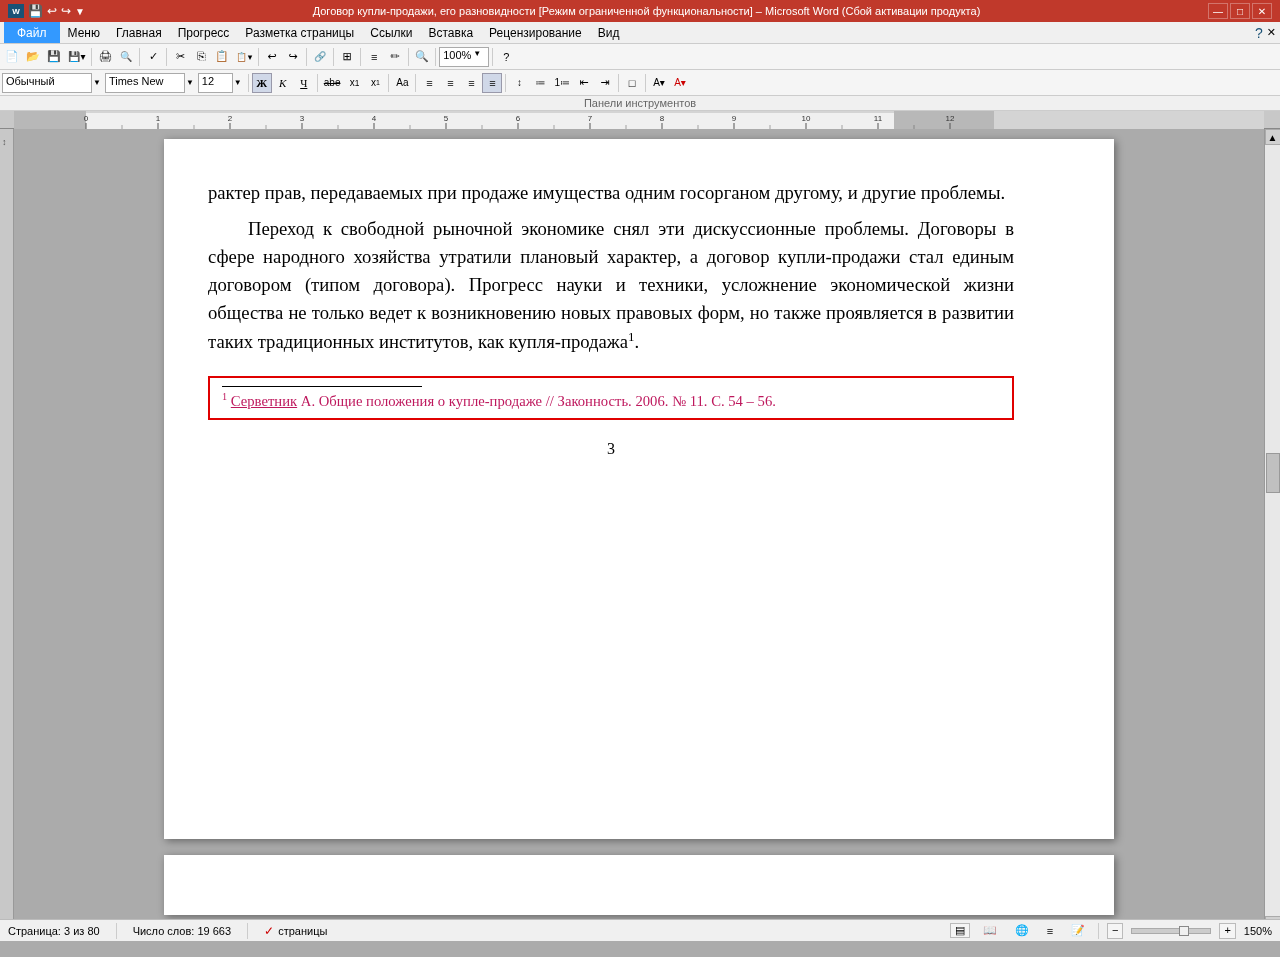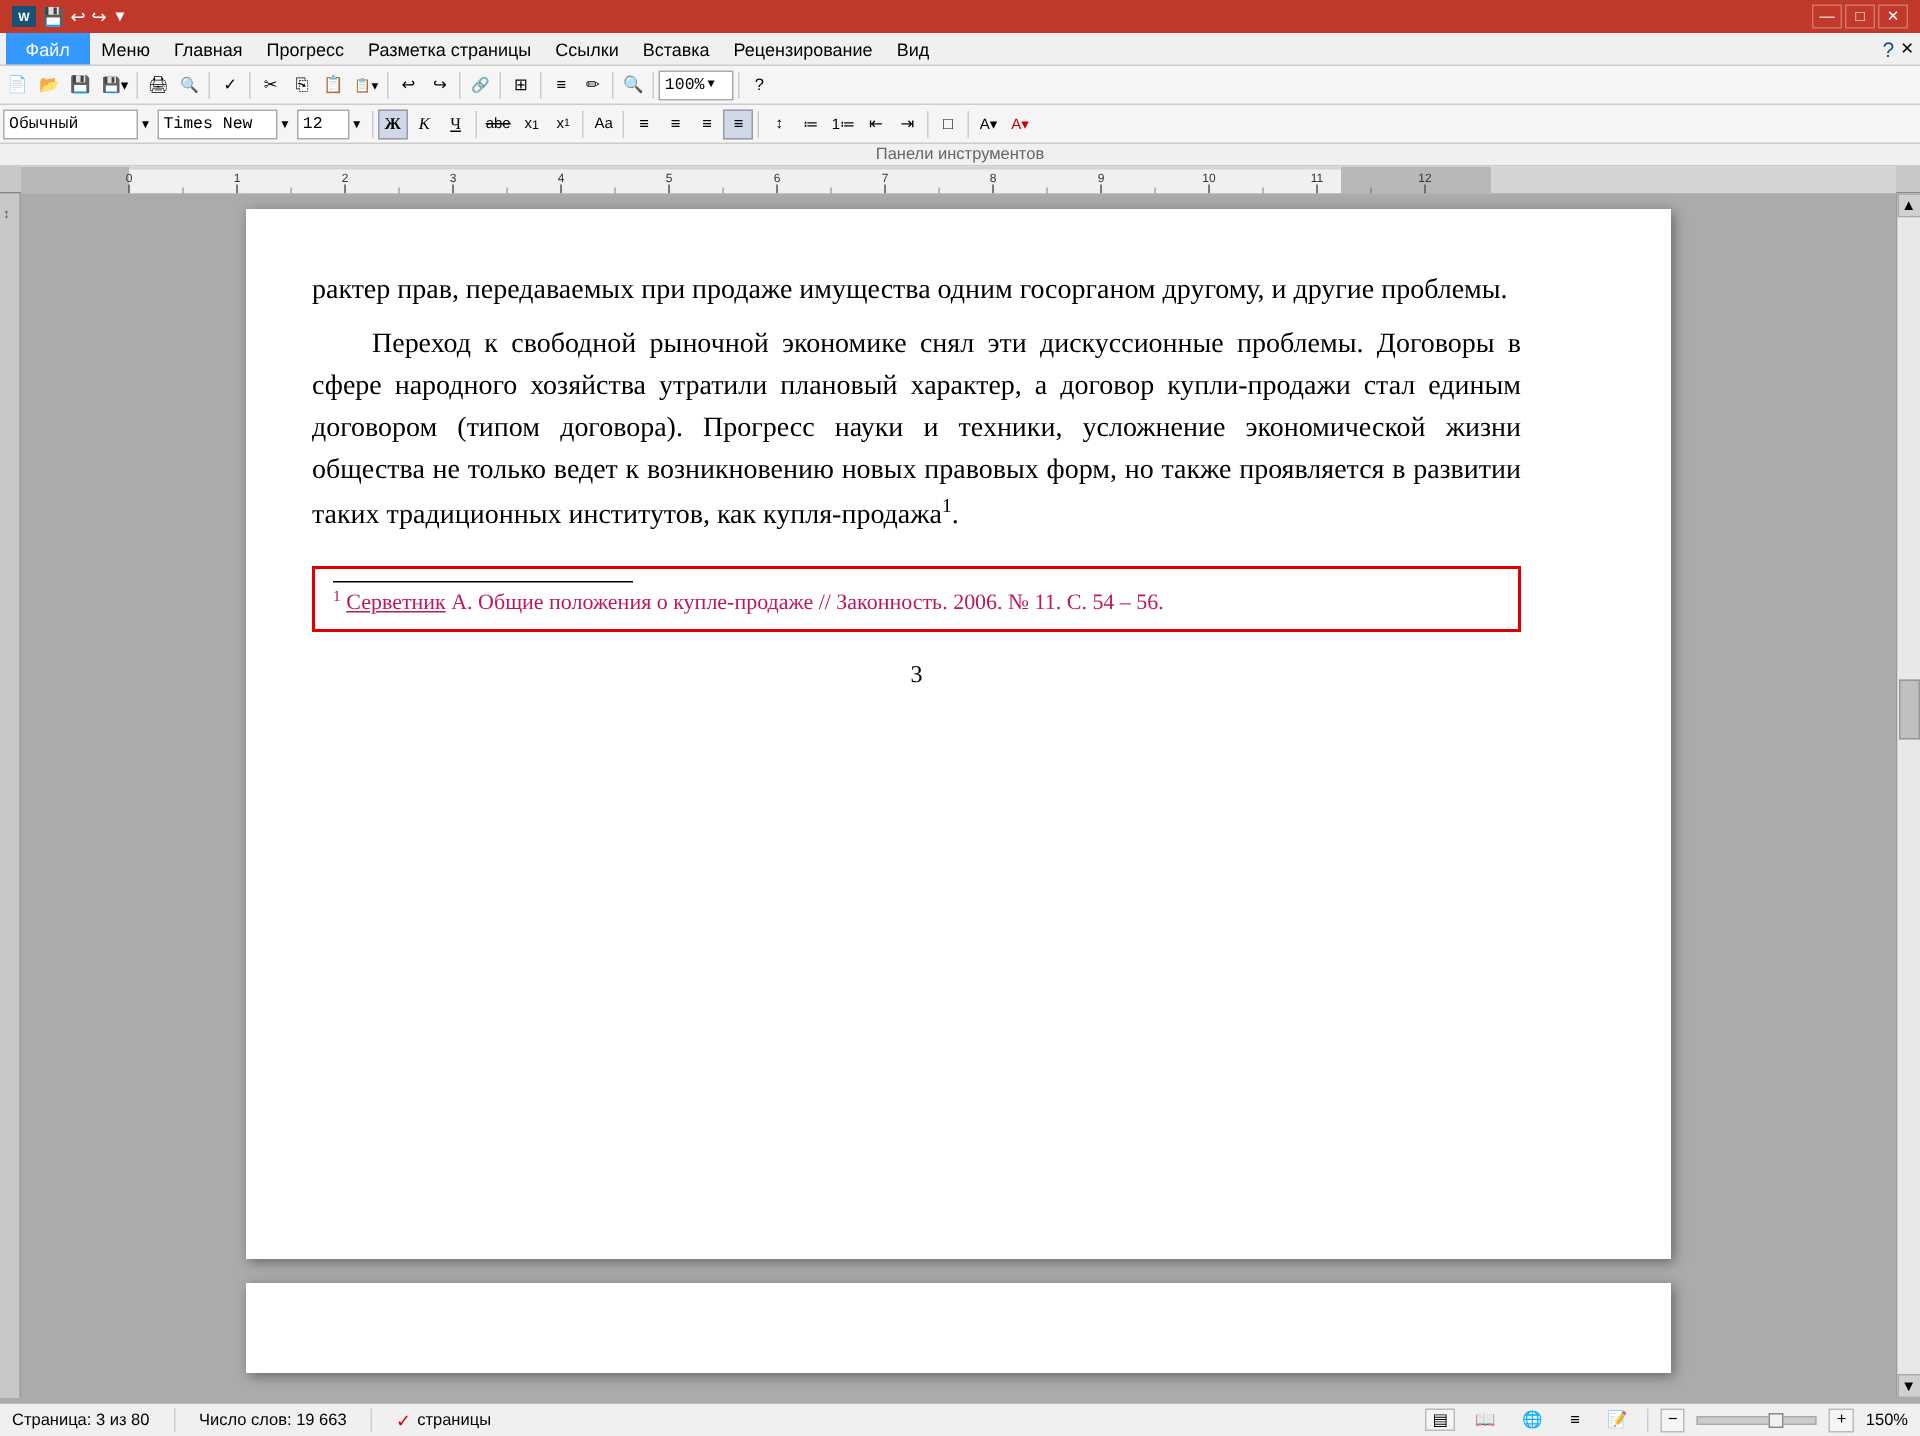--- a/index.html
+++ b/index.html
@@ -108,21 +108,21 @@
     }
     .footnote-text {
       font-family: 'Times New Roman', Times, serif;
       font-size: 11pt;
       color: #be185d;
     }
 
     
     .status-bar {
       position: fixed;
-      bottom: 0;
+      bottom: 16px;
       left: 0;
       width: 1280px;
       height: 22px;
       background: #f0f0f0;
       border-top: 1px solid #bbb;
       display: flex;
       align-items: center;
       padding: 0 8px;
       font-family: Arial, sans-serif;
       font-size: 11px;
@@ -198,37 +198,38 @@
       border: 1px solid transparent;
       cursor: pointer;
       padding: 0 2px;
       font-family: Arial, sans-serif;
       font-size: 11px;
       background: transparent;
     }
     .tbtn.active { background: #d0d8e8; border-color: #99a; }
     .tsep { width: 1px; height: 18px; background: #ccc; margin: 0 2px; flex-shrink: 0; }
     .tdd {
-      display: inline-flex; align-items: center;
+      display: inline-flex; align-items: flex-start;
       border: 1px solid #aaa; background: white;
       padding: 1px 3px; height: 20px; cursor: pointer;
-      font-size: 11px; gap: 2px; font-family: Liberation Mono, monospace;
+      font-size: 11px; gap: 2px;
     }
   </style>
 </head>
 <body>
 
 <div class="title-bar">
   <div class="title-bar-left">
     <span style="display:inline-flex;width:16px;height:14px;background:#1a5276;color:white;font-size:8px;font-weight:bold;align-items:center;justify-content:center;font-family:Arial;">W</span>
     <span style="color:white;font-size:12px;cursor:pointer;">💾</span>
     <span style="color:white;font-size:12px;cursor:pointer;">↩</span>
     <span style="color:white;font-size:12px;cursor:pointer;">↪</span>
     <span style="color:white;font-size:10px;cursor:pointer;">▼</span>
   </div>
+  <span style="font-size:11px;font-family:Arial;">Договор купли-продажи, его разновидности [Режим ограниченной функциональности] – Microsoft Word (Сбой активации продукта)</span>
   <div class="title-bar-controls">
     <div class="title-btn">—</div>
     <div class="title-btn">□</div>
     <div class="title-btn" style="background:#c0392b;">✕</div>
   </div>
 </div>
 
 <div class="menu-bar">
   <div class="menu-file">Файл</div>
   <div class="menu-item">Меню</div>

